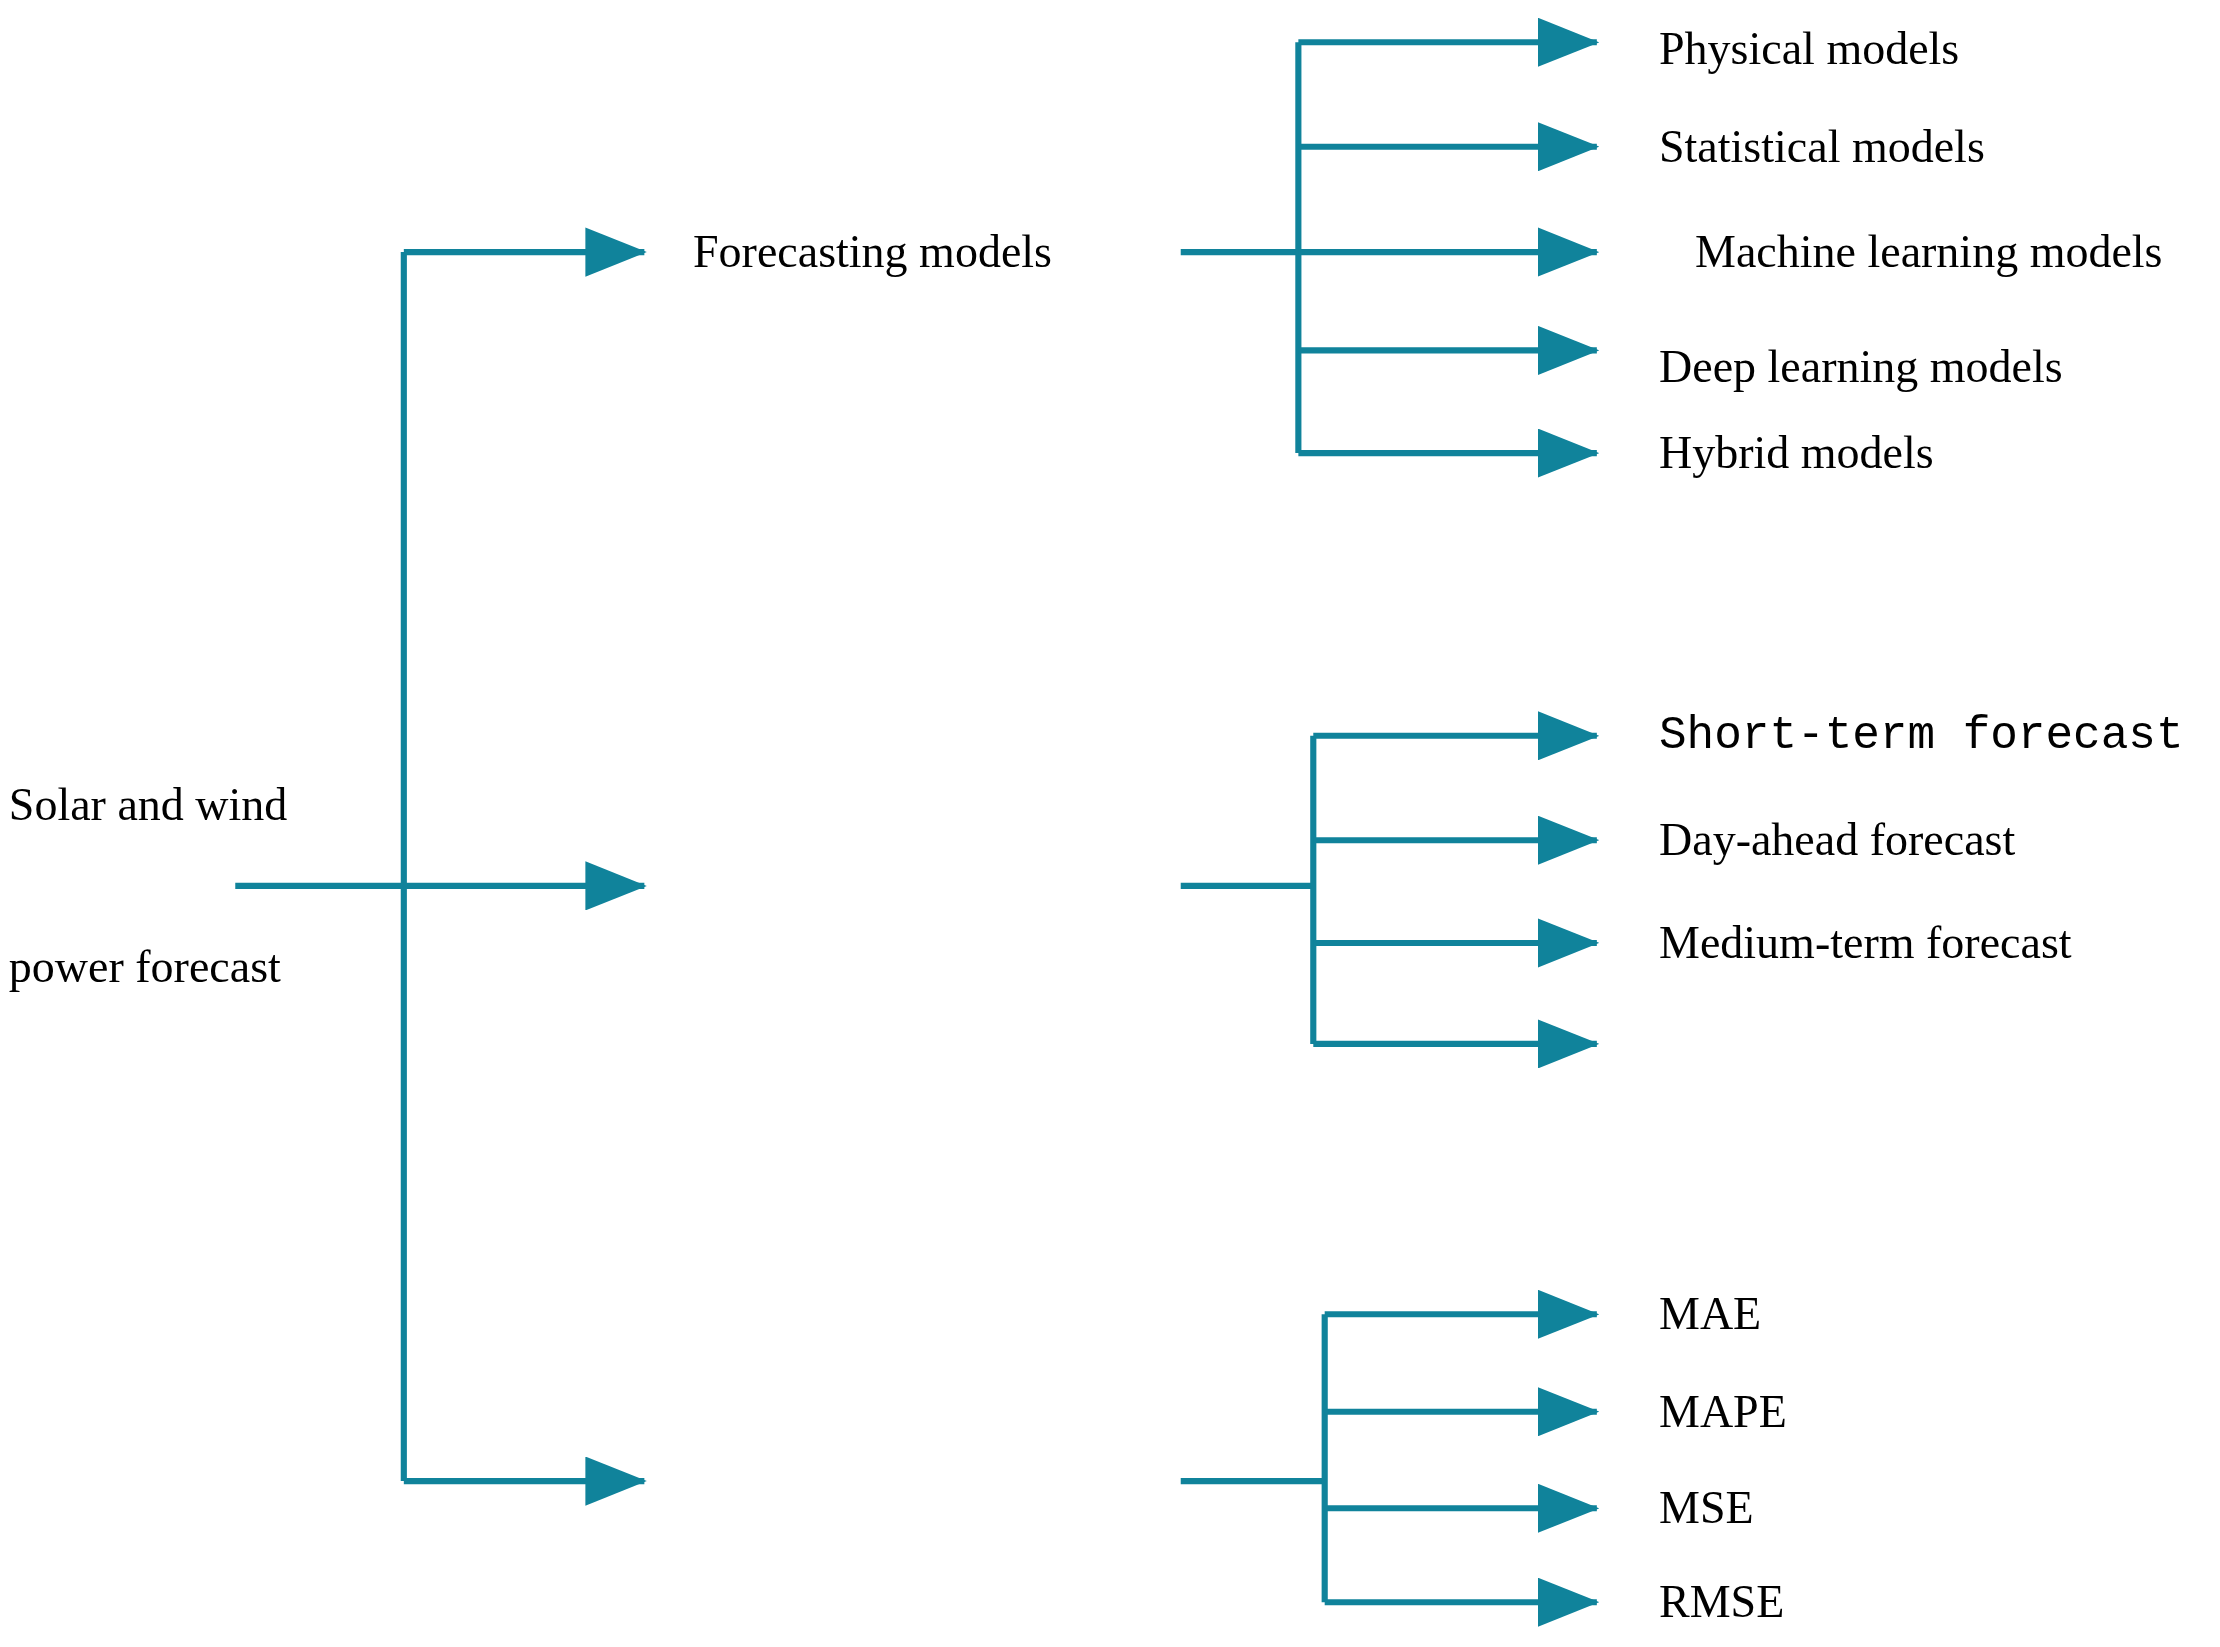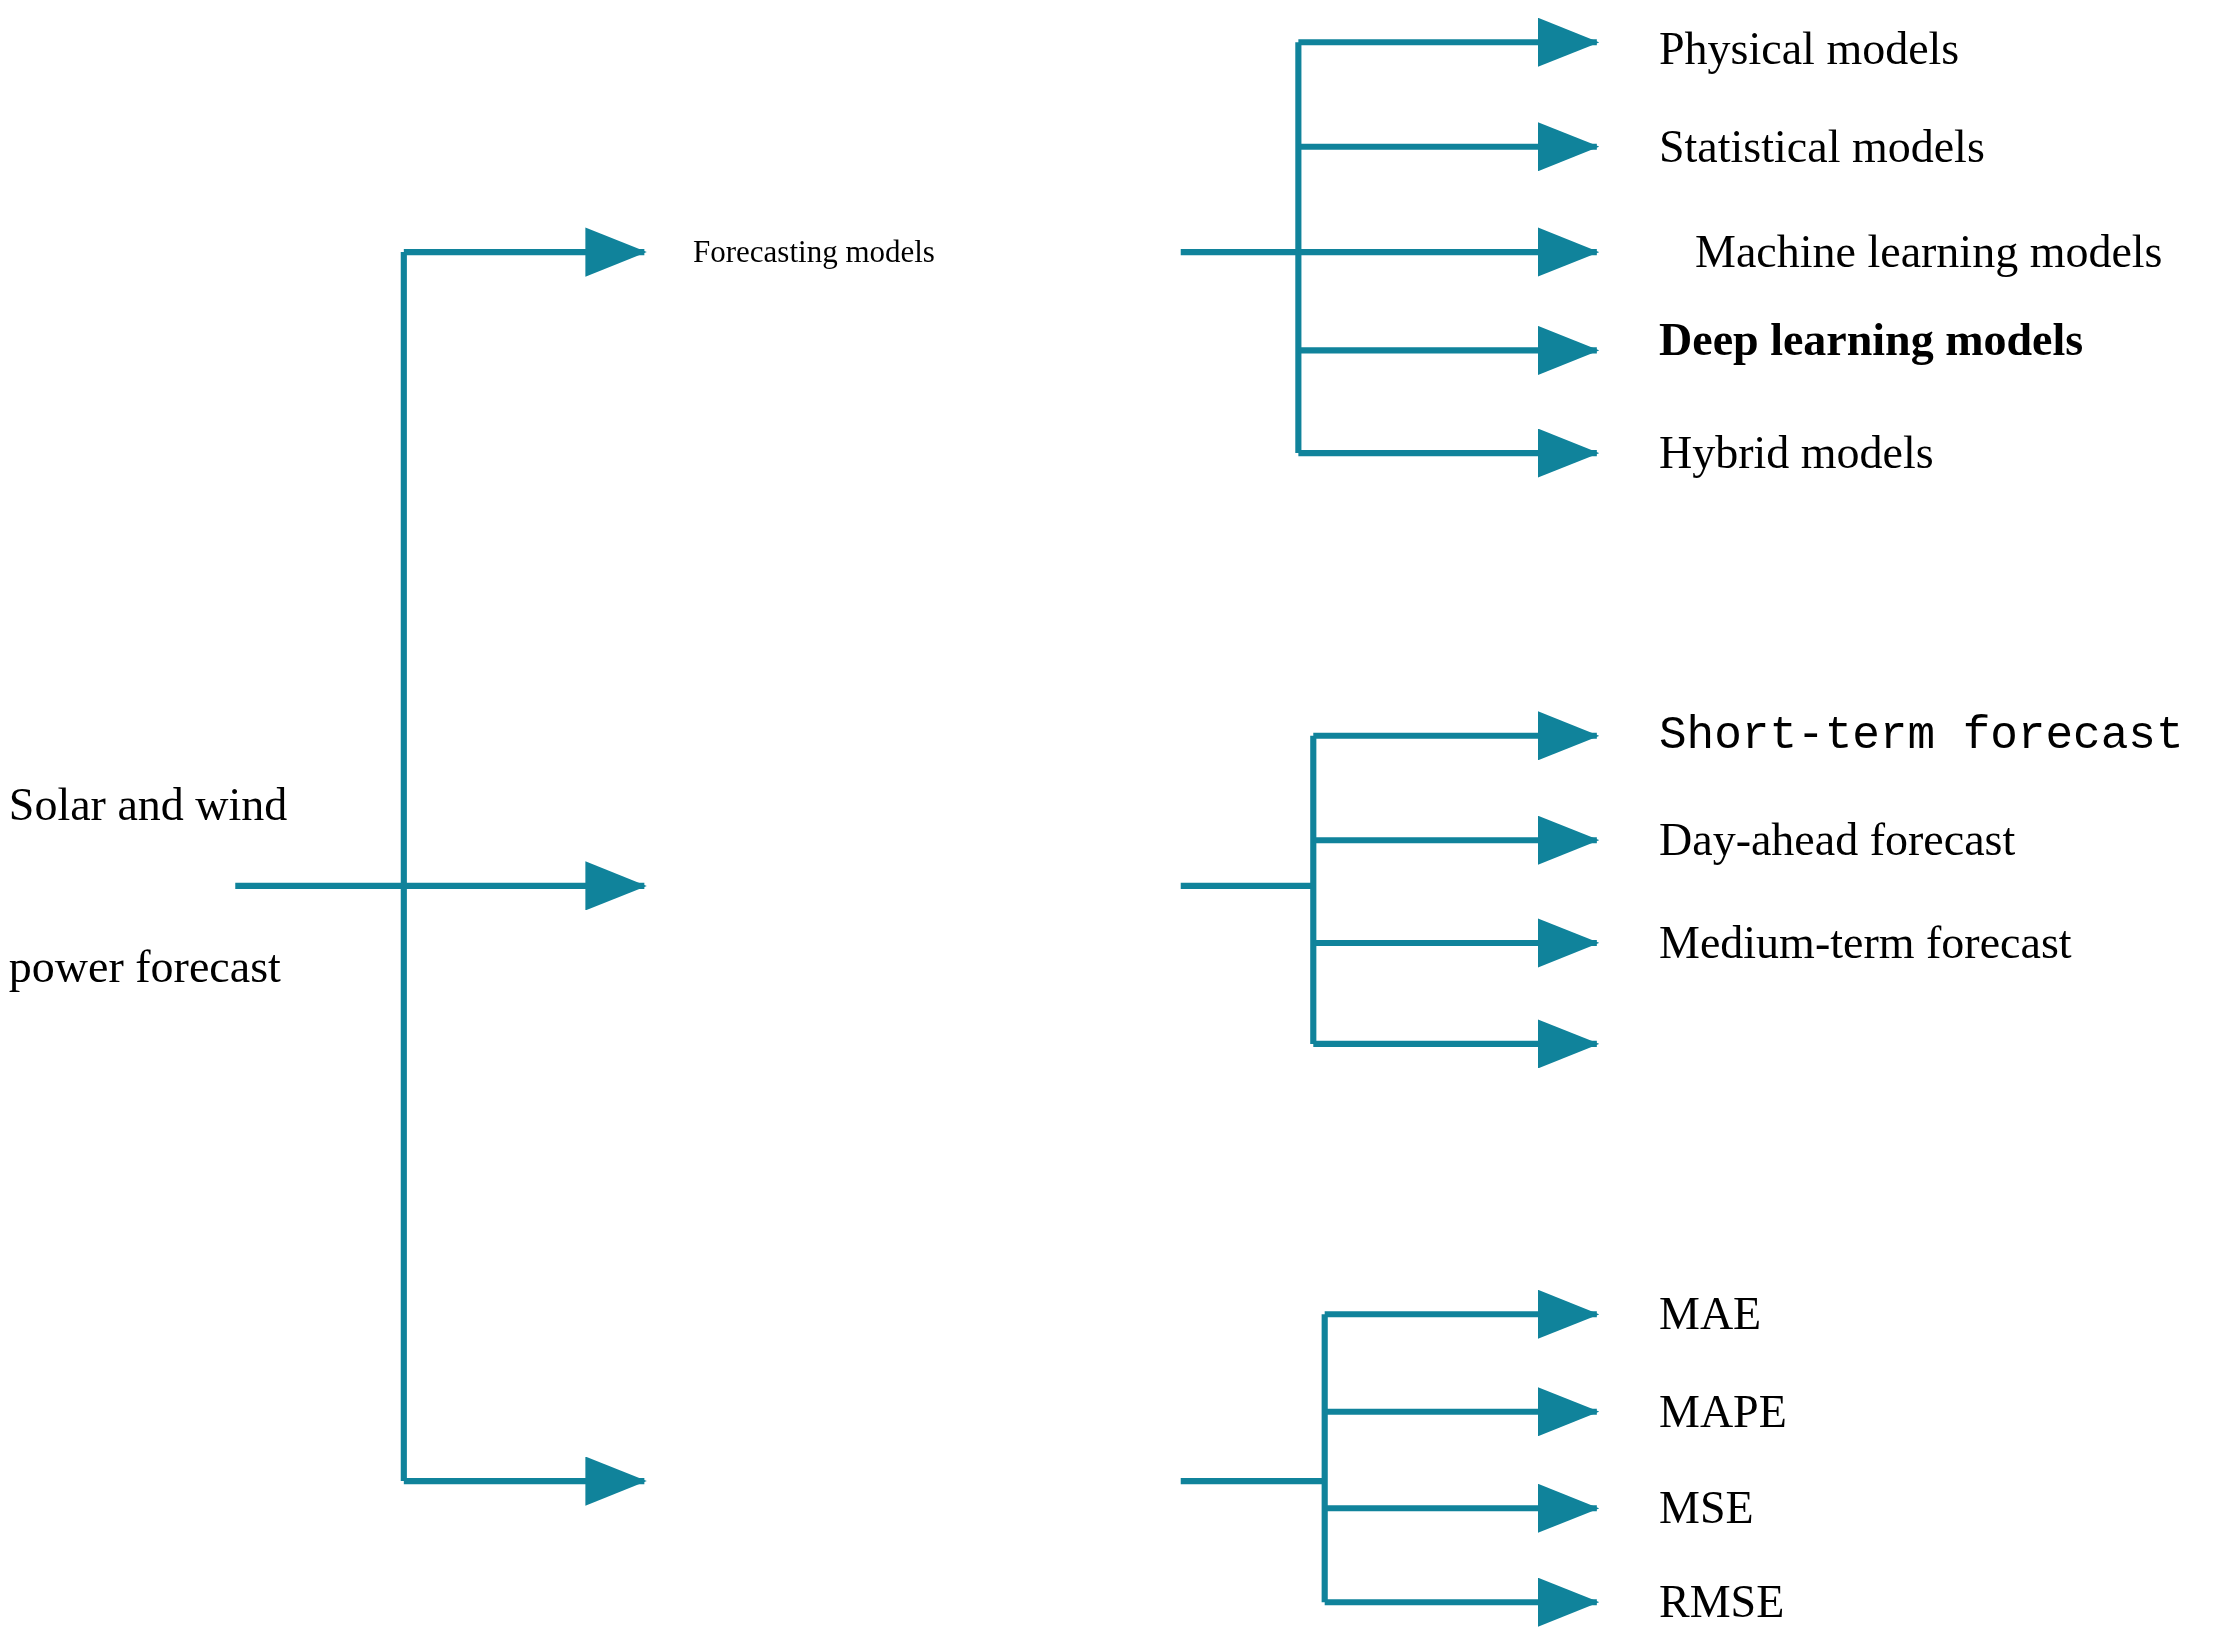--- a/index.html
+++ b/index.html
@@ -29,21 +29,21 @@
     font-size: 46px;
     line-height: 1.14;
     white-space: pre;
     letter-spacing: 0px;
   }
   .root-label {
     font-size: 46px;
     line-height: 1.18;
   }
   .branch-label {
-    font-size: 31px;
+    font-size: 46px;
     text-align: right;
   }
   .leaf-label {
     font-size: 46px;
   }
 </style>
 </head>
 <body>
 
 <div id="stage">
@@ -85,21 +85,21 @@
   <div class="node-label root-label" id="root-label" style="left: 8.8px; top: 886px; transform: translateY(-50%);">
     <div>Solar and wind</div>
     <div>power forecast</div>
   </div>
 
   <div class="node-label branch-label" id="branch-label-0" style="left: 693px; top: 252px; transform: translateY(-50%);">Forecasting models</div>
 
   <div class="node-label leaf-label" id="leaf-0-0" style="left: 1659px; top: 49px; transform: translateY(-50%);">Physical models</div>
   <div class="node-label leaf-label" id="leaf-0-1" style="left: 1659px; top: 147px; transform: translateY(-50%);">Statistical models</div>
   <div class="node-label leaf-label" id="leaf-0-2" style="left: 1659px; top: 252px; transform: translateY(-50%); margin-left: 36px;">Machine learning models</div>
-  <div class="node-label leaf-label" id="leaf-0-3" style="left: 1659px; top: 340px; transform: translateY(-50%); font-weight: bold;">Deep learning models</div>
+  <div class="node-label leaf-label" id="leaf-0-3" style="left: 1659px; top: 367px; transform: translateY(-50%);">Deep learning models</div>
   <div class="node-label leaf-label" id="leaf-0-4" style="left: 1659px; top: 453px; transform: translateY(-50%);">Hybrid models</div>
 
   <div class="node-label leaf-label" id="leaf-1-0" style="left: 1659px; top: 736px; transform: translateY(-50%); font-family: Liberation Mono, monospace;">Short-term forecast</div>
   <div class="node-label leaf-label" id="leaf-1-1" style="left: 1659px; top: 840px; transform: translateY(-50%);">Day-ahead forecast</div>
   <div class="node-label leaf-label" id="leaf-1-2" style="left: 1659px; top: 943px; transform: translateY(-50%);">Medium-term forecast</div>
 
   <div class="node-label leaf-label" id="leaf-2-0" style="left: 1659px; top: 1314px; transform: translateY(-50%);">MAE</div>
   <div class="node-label leaf-label" id="leaf-2-1" style="left: 1659px; top: 1412px; transform: translateY(-50%);">MAPE</div>
   <div class="node-label leaf-label" id="leaf-2-2" style="left: 1659px; top: 1508px; transform: translateY(-50%);">MSE</div>
   <div class="node-label leaf-label" id="leaf-2-3" style="left: 1659px; top: 1602px; transform: translateY(-50%);">RMSE</div>

